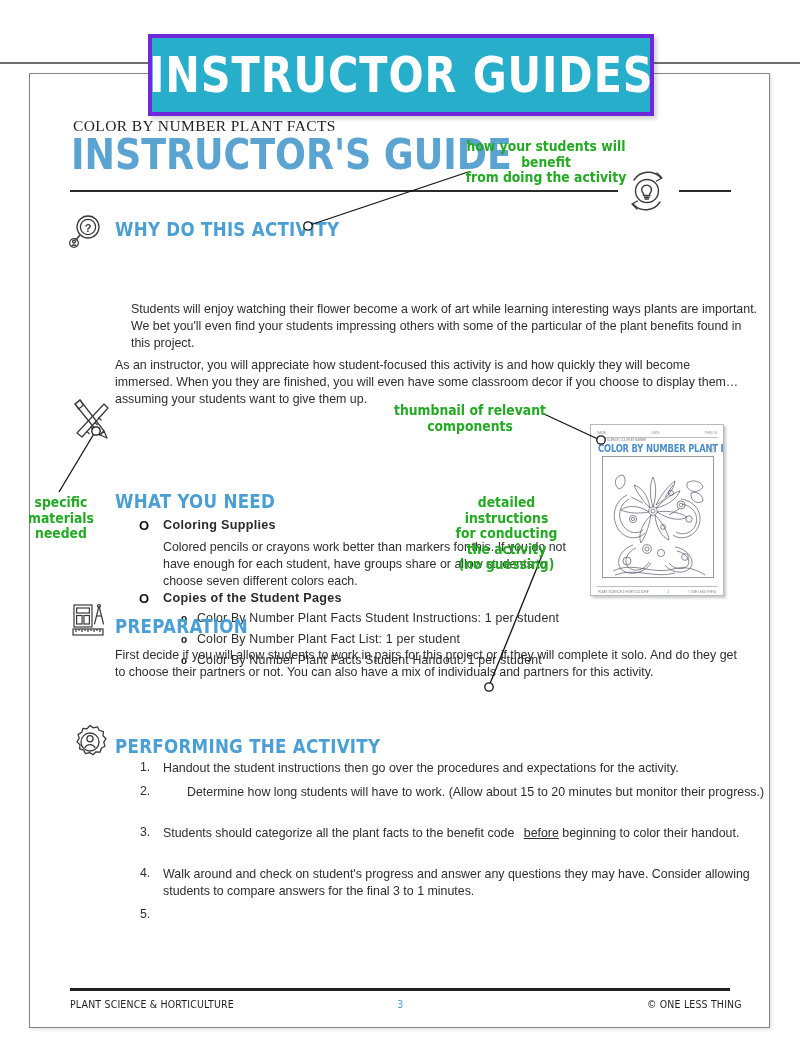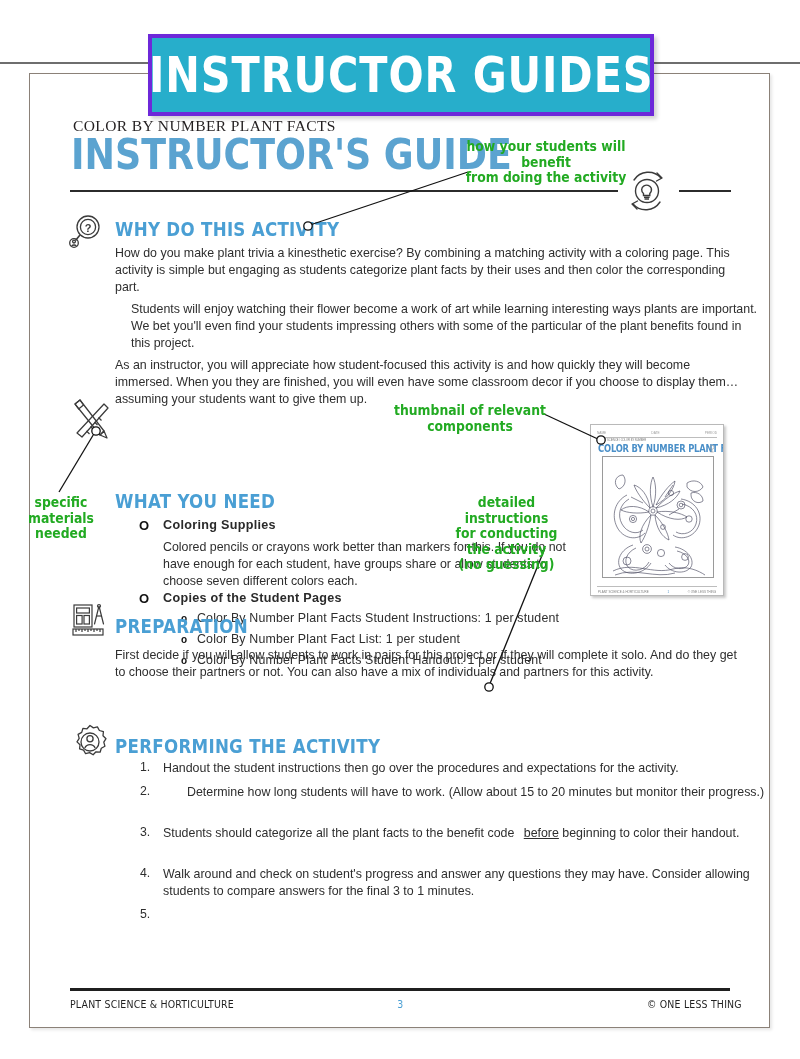--- a/index.html
+++ b/index.html
@@ -340,21 +340,20 @@
       <circle cx="19" cy="14" r="11"></circle>
       <circle cx="19" cy="14" r="7.6"></circle>
       <line x1="11" y1="22" x2="6.5" y2="27.5" stroke-width="1.6"></line>
       <circle cx="5" cy="30" r="4.3"></circle>
       <circle cx="5" cy="28.6" r="1.4"></circle>
       <path d="M2.6 33.2 a3 3 0 0 1 4.8 0"></path>
     </g>
     <text x="19" y="18.6" font-family="Liberation Sans, sans-serif" font-size="11" font-weight="bold" fill="#3b3b3b" text-anchor="middle">?</text>
   </svg>
   <div class="sec-head" style="left:86px; top:145px;">WHY DO THIS ACTIVITY</div>
-  <div class="body-p" style="left:86px; top:172px; width:615px;">How do you make plant trivia a kinesthetic exercise? By combining a matching activity with a coloring page. This activity is simple but engaging as students categorize plant facts by their uses and then color the corresponding part.</div>
   <div class="body-p" style="left:86px; top:228px; width:627px;margin-left:16px;">Students will enjoy watching their flower become a work of art while learning interesting ways plants are important. We bet you'll even find your students impressing others with some of the particular of the plant benefits found in this project.</div>
   <div class="body-p" style="left:86px; top:284px; width:625px;">As an instructor, you will appreciate how student-focused this activity is and how quickly they will become immersed. When you they are finished, you will even have some classroom decor if you choose to display them…assuming your students want to give them up.</div>
 
   <svg class="sec-icon" style="left:42px; top:325px; width:40px; height:42px;" viewBox="0 0 40 42">
     <g fill="none" stroke="#3b3b3b" stroke-width="1.25" stroke-linejoin="round">
       <path d="M4 6 L9 2 L33 33 L29 37 Z"></path>
       <path d="M4 6 L9 2 L12.5 7 L7.6 11 Z"></path>
       <path d="M29 37 L33 33 L36 40 Z"></path>
       <path d="M33 6 L37 10 L11 39 L6 35 Z"></path>
       <path d="M15.5 33 L18.5 36 M19.5 28.5 L22.5 31.5 M23.5 24 L26.5 27 M27.5 19.5 L30.5 22.5"></path>

